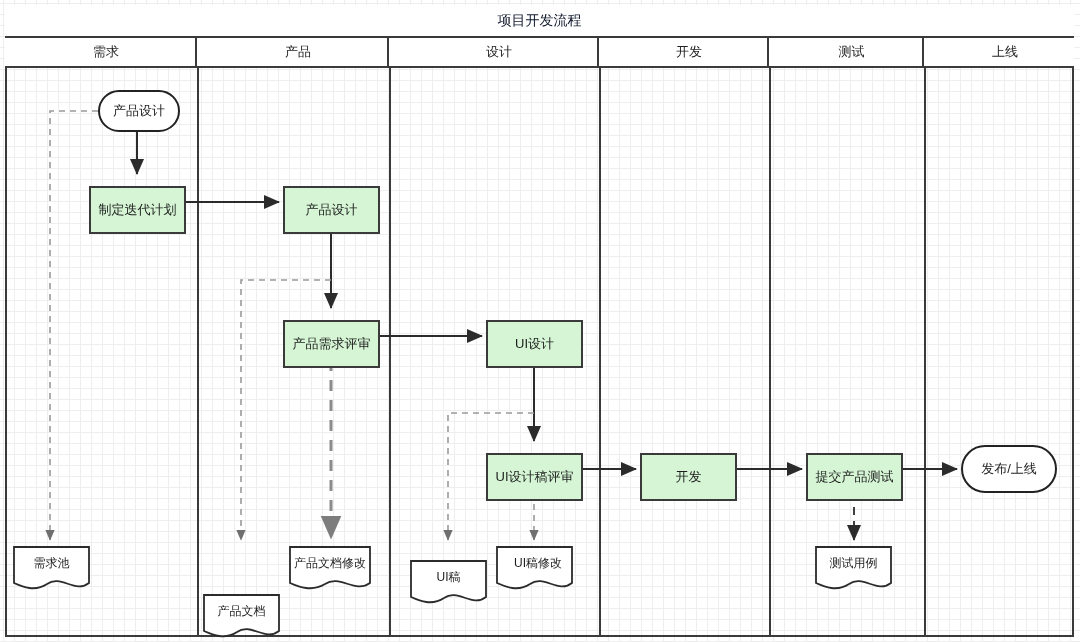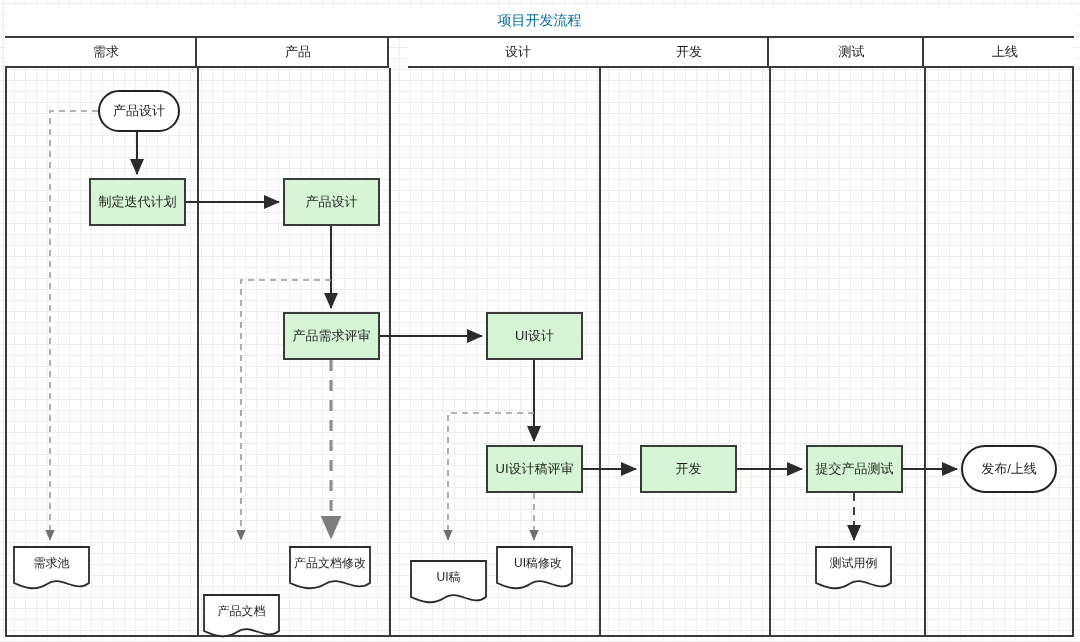--- a/index.html
+++ b/index.html
@@ -29,21 +29,21 @@
     position:absolute;left:5px;top:5px;width:1069px;height:632px;
     border:2px solid #3a3a3a;
     box-sizing:border-box;
     background:transparent;
   }
   .pool-title{
     position:absolute;left:5px;top:5px;width:1069px;height:33px;
     border-bottom:2px solid #3a3a3a;
     box-sizing:border-box;
     display:flex;align-items:center;justify-content:center;
-    font-size:14px;color:#0369a1;background:#ffffff;
+    font-size:14px;color:#0f172a;background:#ffffff;
   }
   .lane-head{
     position:absolute;top:38px;height:30px;
     border-right:2px solid #3a3a3a;border-bottom:2px solid #3a3a3a;
     box-sizing:border-box;
     display:flex;align-items:center;justify-content:center;
     font-size:13px;color:#222;background:#ffffff;padding-left:12px;
   }
   .lane-head.last{border-right:none;}
   .lane-div{
@@ -51,21 +51,21 @@
     border-left:2px solid #3a3a3a;
   }
 
   
   .node{
     position:absolute;box-sizing:border-box;
     display:flex;align-items:center;justify-content:center;
     font-size:13px;color:#1d1d1d;text-align:center;line-height:1.2;
   }
   .proc{
-    background:#d5f5d5;border:2px solid #3a3a3a;
+    background:#d5f5d5;border:2px solid #3a3a3a;margin-top:8px;
   }
   .term{
     background:#ffffff;border:2px solid #222;border-radius:24px;
   }
   .doc{
     background:transparent;border:none;
   }
   .doc .doc-label{
     position:relative;z-index:2;padding-bottom:12px;
     font-size:12px;color:#1d1d1d;
@@ -80,21 +80,21 @@
 
 <div id="canvas">
 
   <div class="grid"></div>
 
   <div class="pool"></div>
   <div class="pool-title">项目开发流程</div>
 
   <div class="lane-head" style="left:5px;width:192px;">需求</div>
   <div class="lane-head" style="left:197px;width:192px;">产品</div>
-  <div class="lane-head" style="left:408px;width:210px;">设计</div>
+  <div class="lane-head" style="left:389px;width:210px;">设计</div>
   <div class="lane-head" style="left:599px;width:170px;">开发</div>
   <div class="lane-head" style="left:769px;width:155px;">测试</div>
   <div class="lane-head last" style="left:924px;width:150px;">上线</div>
 
   <div class="lane-div" style="left:197px;"></div>
   <div class="lane-div" style="left:389px;"></div>
   <div class="lane-div" style="left:599px;"></div>
   <div class="lane-div" style="left:769px;"></div>
   <div class="lane-div" style="left:924px;"></div>
 

